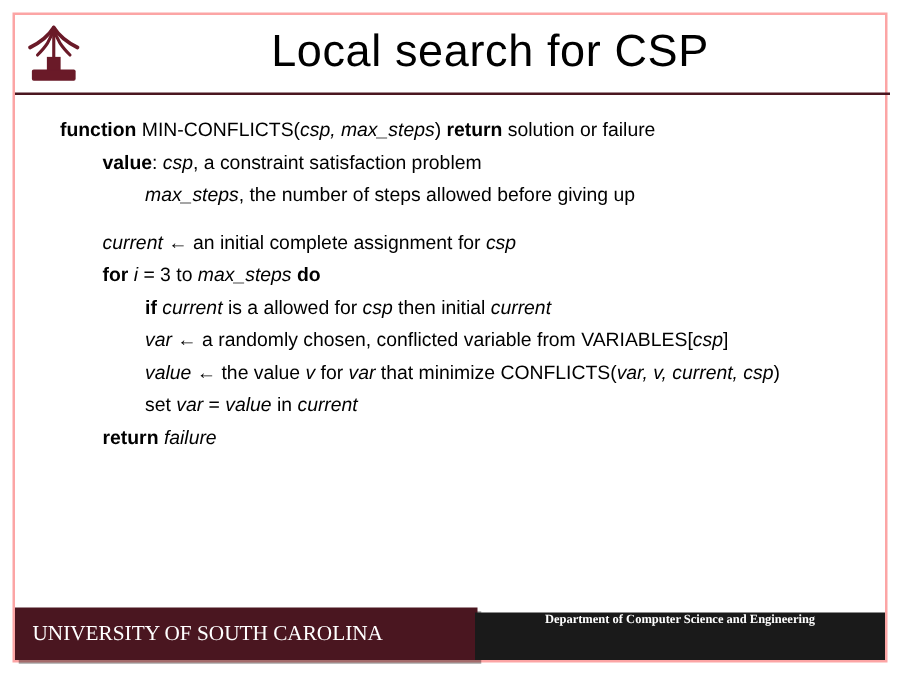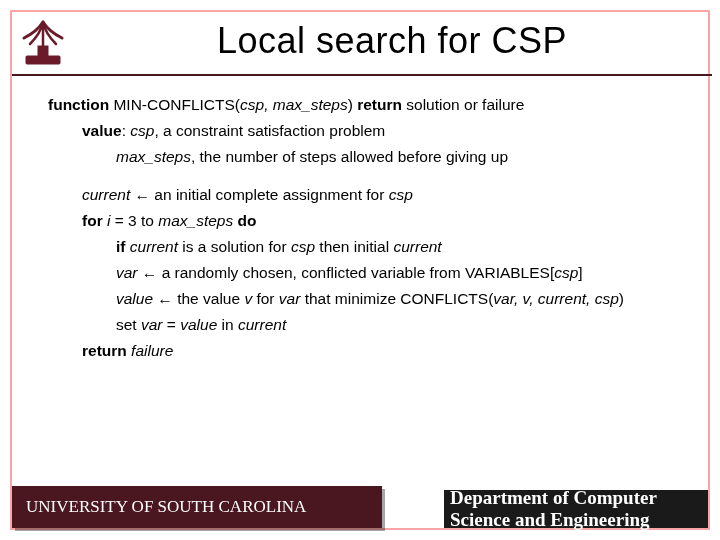--- a/index.html
+++ b/index.html
@@ -75,29 +75,28 @@
     font-family: "Times New Roman", serif;
     font-size: 17px;
     display: flex;
     align-items: center;
     padding-left: 14px;
   }
   .footer-right {
     position: absolute;
     right: 0;
     bottom: 0;
-    width: 264px;
+    width: 328px;
     height: 38px;
     background: #1a1a1a;
     color: #fff;
     font-family: "Times New Roman", serif;
-    font-size: 19px;
+    font-size: 10px;
     font-weight: bold;
     display: flex;
-    align-items: center;
     justify-content: center;
     padding: 0 6px;
   }
 </style>
 </head>
 <body>
 
 <div class="slide">
 
   <div class="logo">
@@ -133,21 +132,21 @@
 
     <div class="blk ind1 para2">
       <span class="it">current</span><span> ←   an initial complete assignment for </span><span class="it">csp</span>
     </div>
 
     <div class="blk ind1">
       <b>for</b><span class="it"> i</span><span> = 3 to </span><span class="it">max_steps</span><span> </span><b>do</b>
     </div>
 
     <div class="blk ind2">
-      <b>if</b><span class="it"> current</span><span> is a solution for </span><span class="it">csp</span><span> then initial </span><span class="it">current</span>
+      <b>if</b><span class="it"> current</span><span> is a allowed for </span><span class="it">csp</span><span> then initial </span><span class="it">current</span>
     </div>
 
     <div class="blk">
       <span style="display:inline-block;width:68px"></span><span class="it">var</span><span> ←  a randomly chosen, conflicted variable from VARIABLES[</span><span class="it">csp</span><span>]</span>
     </div>
 
     <div class="blk">
       <span style="display:inline-block;width:68px"></span><span class="it">value</span><span>  ←  the value </span><span class="it">v</span><span> for </span><span class="it">var</span><span> that minimize CONFLICTS(</span><span class="it">var, v, current, csp</span><span>)</span>
     </div>
 

